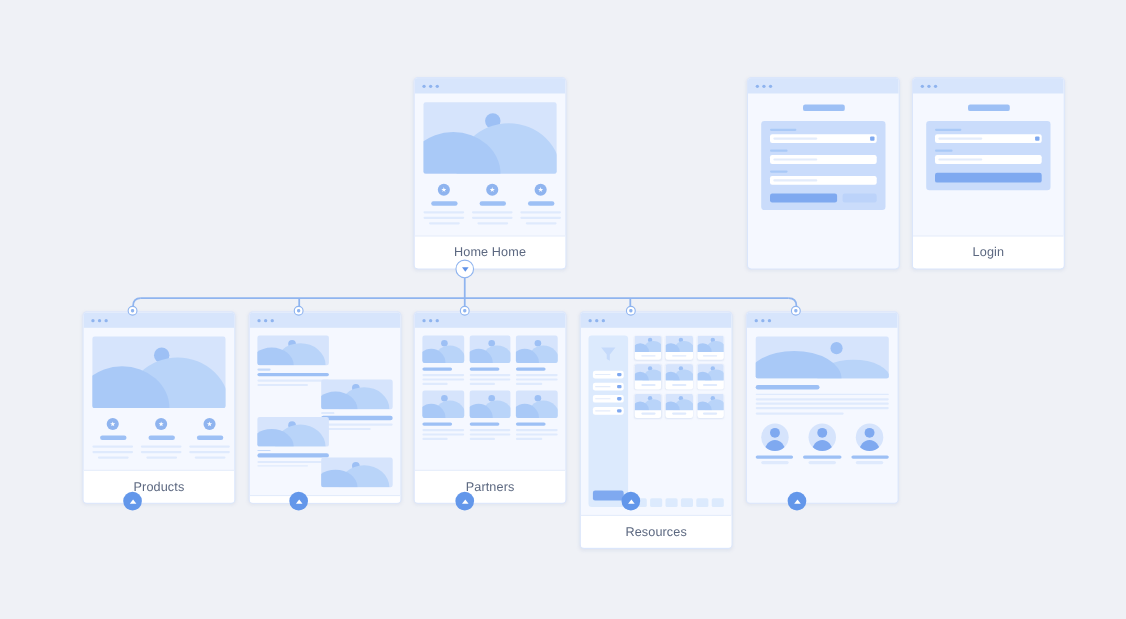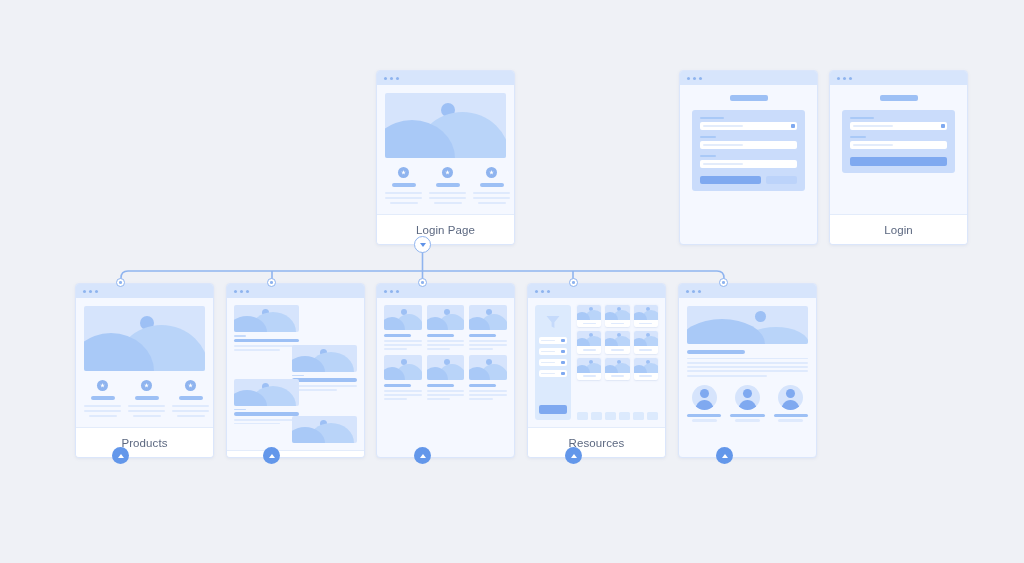--- a/index.html
+++ b/index.html
@@ -170,21 +170,21 @@
           <span class="ficon" style="width:11px;height:11px;">
               <i class="star"></i>
             </span>
           <span class="bar strong" style="width:24px;height:3.5px;margin-top:2px;"></span>
           <span class="bar pale" style="width:37px;height:2px;margin-top:2px;"></span>
           <span class="bar pale" style="width:37px;height:2px;"></span>
           <span class="bar pale" style="width:28px;height:2px;"></span>
         </div>
       </div>
     </div>
-    <div class="label">Login Page</div>
+    <div class="label">Home Home</div>
   </div>
   <div class="anchor-down" style="left:414px;top:236px;">
       <i></i>
     </div>
 
   <div class="card cardflex" style="left:679px;top:70px;width:139px;height:175px;">
     <div class="titlebar">
       <span class="dot"></span>
       <span class="dot"></span>
       <span class="dot"></span>
@@ -420,27 +420,28 @@
             <span style="position:absolute;width:30px;height:16px;left:10px;bottom:0;border-radius:50% 50% 0 0/100% 100% 0 0;background:#b9d4f9;"></span>
             <span style="position:absolute;width:26px;height:13px;left:-5px;bottom:0;border-radius:50% 50% 0 0/100% 100% 0 0;background:#a9c9f7;"></span>
           </div>
           <span class="bar strong" style="display:block;width:72%;height:3.4px;margin-top:4px;"></span>
           <span class="bar pale" style="display:block;width:100%;height:1.8px;margin-top:3px;"></span>
           <span class="bar pale" style="display:block;width:100%;height:1.8px;margin-top:2px;"></span>
           <span class="bar pale" style="display:block;width:62%;height:1.8px;margin-top:2px;"></span>
         </div>
       </div>
     </div>
+    <div class="label">Partners</div>
   </div>
   <div class="node-dot" style="left:418px;top:278px;"></div>
   <div class="anchor-up" style="left:414px;top:447px;">
       <i></i>
     </div>
 
-  <div class="card cardflex" style="left:527px;top:283px;width:139px;height:175px;">
+  <div class="card cardflex" style="left:527px;top:283px;width:139px;height:216px;">
     <div class="titlebar">
       <span class="dot"></span>
       <span class="dot"></span>
       <span class="dot"></span>
     </div>
     <div class="body" style="padding:7px;display:flex;gap:6px;">
 
       <div class="filterpanel" style="width:36px;flex:0 0 36px;padding:6px 4px;display:flex;flex-direction:column;">
         <div style="display:flex;justify-content:center;margin:3px 0 7px;">
           <svg width="16" height="16" viewBox="0 0 16 16">

